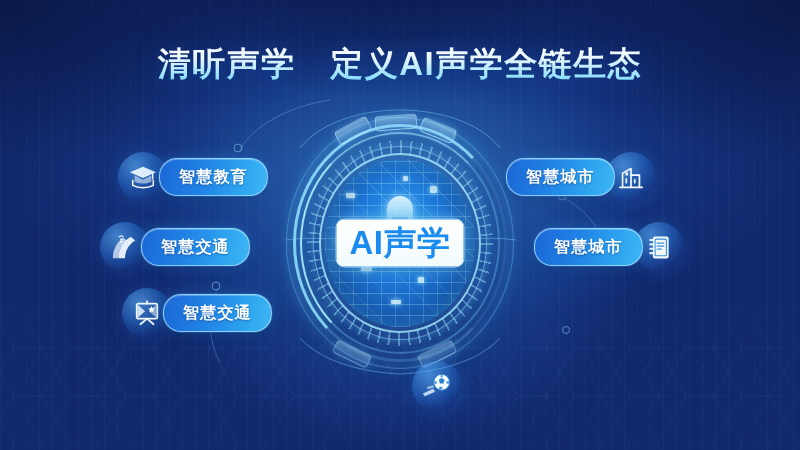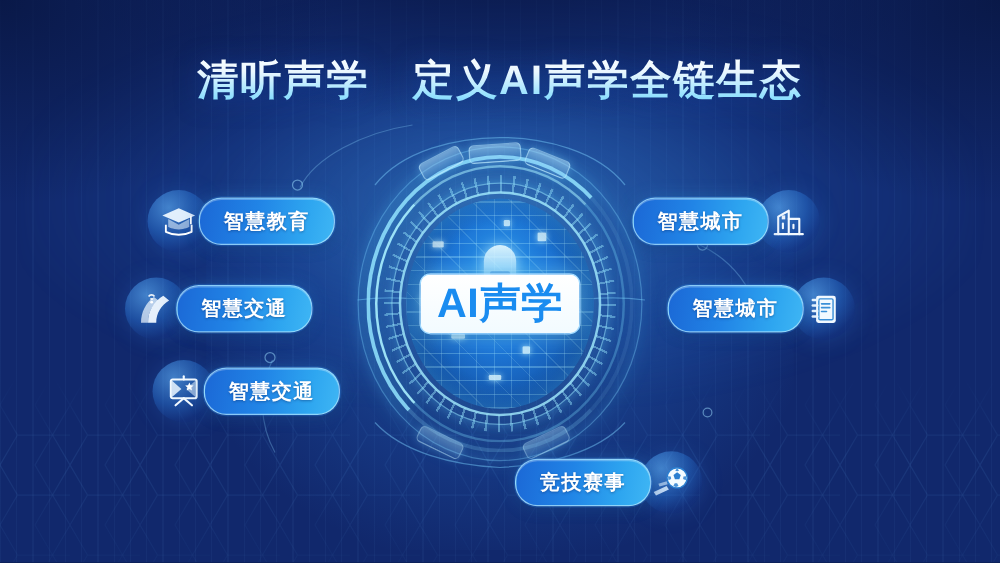--- a/index.html
+++ b/index.html
@@ -451,16 +451,15 @@
         <circle cx="22" cy="12" r="8.6" fill="#f4fbff" stroke="#2b7fd0" stroke-width="1.1"></circle>
         <g fill="#2b7fd0">
           <path d="M22 7.2 l3.1 2.3 -1.2 3.7 -3.8 0 -1.2 -3.7 z"></path>
           <path d="M22 3.6 l1.6 2.3 -1.6 .6 -1.6 -.6 z" opacity="0.85"></path>
           <path d="M14.2 10.6 l2.4 .2 .3 2.2 -2.3 1.1 z" opacity="0.85"></path>
           <path d="M29.8 10.6 l-2.4 .2 -.3 2.2 2.3 1.1 z" opacity="0.85"></path>
           <path d="M18.8 18.9 l1.2 -2.2 2 0 1.2 2.2 -2.2 .9 z" opacity="0.85"></path>
         </g>
       </svg>
     </div>
-    <div class="pill">竞技赛事</div>
   </div>
 
 </div>
 
 </body></html>

